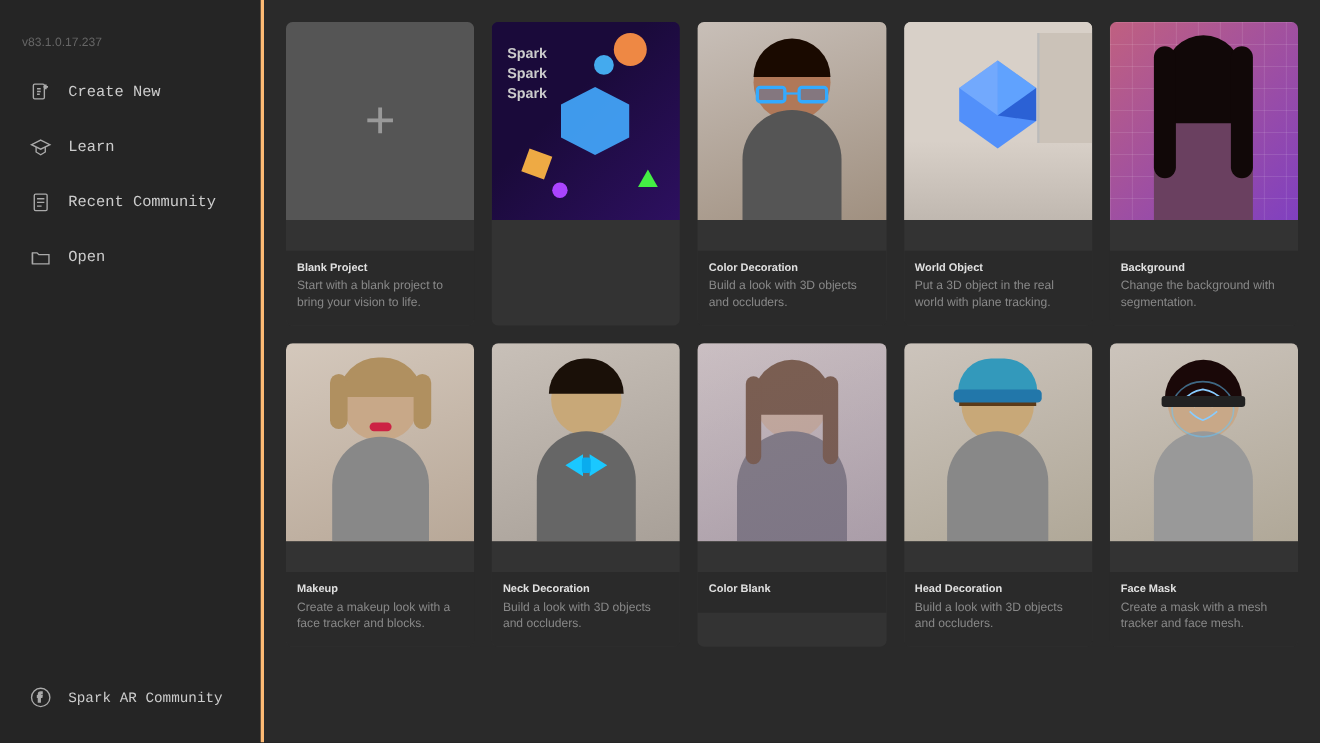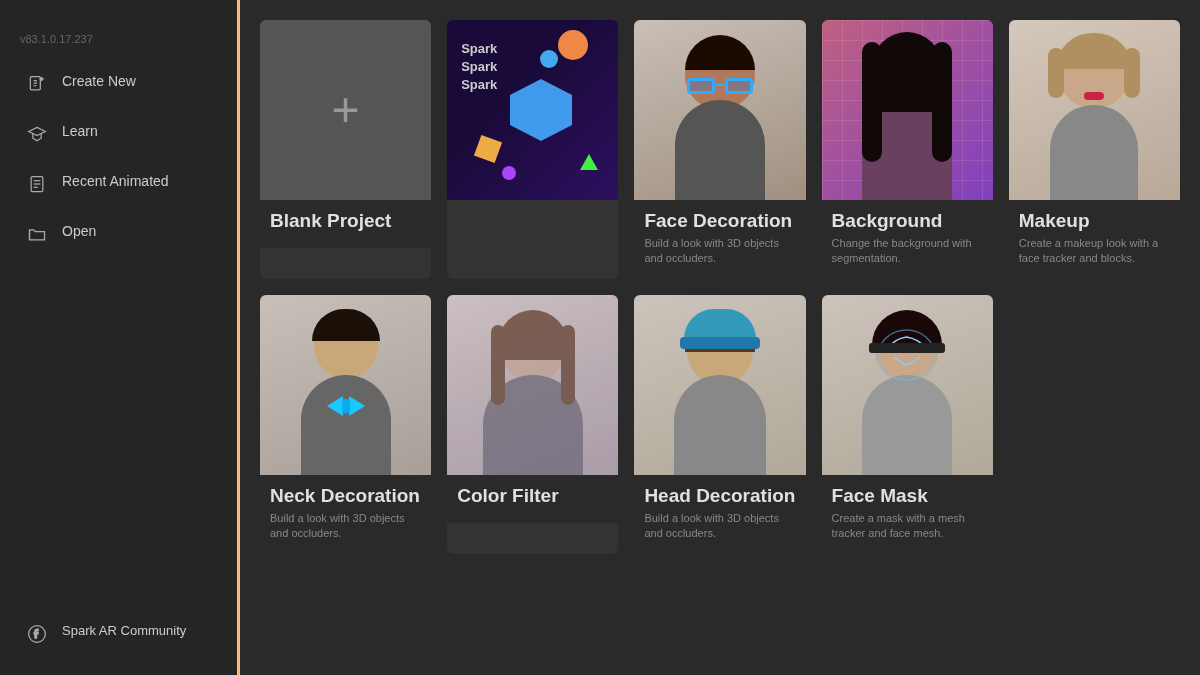--- a/index.html
+++ b/index.html
@@ -23,27 +23,29 @@
       padding-top: 27px;
       border-right: 3px solid #fdba74;
     }
     #sidebar .version {
       font-size: 11px;
       color: #666;
       padding: 6px 20px 14px 20px;
     }
     .nav-item {
       display: flex;
+      align-items: center;
       gap: 14px;
       padding: 13px 20px;
       cursor: pointer;
       color: #ccc;
       font-size: 14px;
       border-radius: 4px;
       margin: 1px 6px;
+      font-family: Liberation Mono, monospace;
     }
     .nav-item .nav-icon {
       width: 22px;
       height: 22px;
       display: flex;
       align-items: center;
       justify-content: center;
       flex-shrink: 0;
     }
     .nav-item .nav-icon svg {
@@ -78,20 +80,21 @@
       gap: 16px;
     }
 
     .template-card {
       background: #333;
       border-radius: 6px;
       overflow: hidden;
       cursor: pointer;
       display: flex;
       flex-direction: column;
+      gap: 28px;
     }
 
     .card-thumb {
       width: 100%;
       height: 180px;
       overflow: hidden;
       position: relative;
       background: #444;
       display: flex;
       align-items: center;
@@ -106,21 +109,21 @@
       font-size: 48px;
       color: #999;
       line-height: 1;
     }
 
     .card-info {
       padding: 10px 10px 12px 10px;
       background: #2a2a2a;
     }
     .card-title {
-      font-size: 19px;
+      font-size: 10px;
       font-weight: 700;
       color: #e0e0e0;
       margin-bottom: 4px;
     }
     .card-desc {
       font-size: 11px;
       color: #888;
       line-height: 1.4;
     }
 
@@ -226,21 +229,21 @@
 
   <div class="nav-item">
     <span class="nav-icon">
       <svg viewBox="0 0 24 24">
           <rect x="5" y="3" width="14" height="18" rx="1.5"></rect>
           <line x1="8" y1="8" x2="16" y2="8"></line>
           <line x1="8" y1="12" x2="16" y2="12"></line>
           <line x1="8" y1="16" x2="13" y2="16"></line>
         </svg>
     </span>
-    <span>Recent Animated</span>
+    <span>Recent Community</span>
   </div>
 
   <div class="nav-item">
     <span class="nav-icon">
       <svg viewBox="0 0 24 24">
           <path d="M3 7h5l2 2h11v10H3V7z"></path>
           <line x1="3" y1="7" x2="3" y2="19"></line>
         </svg>
     </span>
     <span>Open</span>
@@ -263,20 +266,21 @@
 
 <main id="main">
   <div class="templates-grid">
 
     <div class="template-card blank-card">
       <div class="card-thumb">
         <span class="plus-icon">+</span>
       </div>
       <div class="card-info">
         <div class="card-title">Blank Project</div>
+        <div class="card-desc">Start with a blank project to bring your vision to life.</div>
       </div>
     </div>
 
     <div class="template-card">
       <div class="card-thumb thumb-poster">
         <div class="poster-content">
           <div class="poster-text">Spark<br>Spark<br>Spark</div>
 
           <div class="shape-circle" style="width:30px;height:30px;background:#e84;top:10px;right:30px;"></div>
           <div class="shape-circle" style="width:18px;height:18px;background:#4ae;top:30px;right:60px;"></div>
@@ -297,25 +301,44 @@
         <div style="position:absolute;width:90px;height:100px;border-radius:45px 45px 0 0;background:#555;bottom:0;left:50%;transform:translateX(-50%);"></div>
         <div class="glasses">
           <div class="glass-frame glass-left"></div>
           <div class="glass-bridge"></div>
           <div class="glass-frame glass-right"></div>
         </div>
 
         <div style="position:absolute;width:70px;height:35px;border-radius:35px 35px 0 0;background:#1a0a00;top:15px;left:50%;transform:translateX(-50%);"></div>
       </div>
       <div class="card-info">
-        <div class="card-title">Face Decoration</div>
+        <div class="card-title">Color Decoration</div>
         <div class="card-desc">Build a look with 3D objects and occluders.</div>
       </div>
     </div>
 
+    <div class="template-card">
+      <div class="card-thumb thumb-world" style="background:linear-gradient(160deg,#ddd8d0,#c0b8b0);position:relative;">
+
+        <div style="position:absolute;inset:0;background:linear-gradient(180deg,#d8d0c8 60%,#c0b8b0);"></div>
+
+        <div style="position:absolute;top:10px;right:0;width:50px;height:100px;background:rgba(200,190,180,0.8);border-left:2px solid #bbb;"></div>
+
+        <svg style="position:absolute;top:30px;left:50%;transform:translateX(-50%)" width="80" height="90" viewBox="0 0 80 90">
+          <polygon points="40,5 75,30 75,60 40,85 5,60 5,30" fill="#4488ff" opacity="0.9"></polygon>
+          <polygon points="40,5 75,30 40,55" fill="#66aaff" opacity="0.7"></polygon>
+          <polygon points="40,55 75,30 75,60" fill="#2255cc" opacity="0.8"></polygon>
+          <polygon points="40,5 5,30 40,55" fill="#88bbff" opacity="0.6"></polygon>
+        </svg>
+      </div>
+      <div class="card-info">
+        <div class="card-title">World Object</div>
+        <div class="card-desc">Put a 3D object in the real world with plane tracking.</div>
+      </div>
+    </div>
 
     <div class="template-card">
       <div class="card-thumb" style="background:linear-gradient(135deg,#c06080 0%,#8040c0 100%);position:relative;overflow:hidden;">
 
         <div style="position:absolute;inset:0;background-image:linear-gradient(rgba(255,255,255,0.1) 1px,transparent 1px),linear-gradient(90deg,rgba(255,255,255,0.1) 1px,transparent 1px);background-size:20px 20px;"></div>
 
         <div style="position:absolute;width:65px;height:68px;border-radius:50% 50% 45% 45%;background:#8a5878;top:20px;left:50%;transform:translateX(-50%);"></div>
         <div style="position:absolute;width:90px;height:100px;border-radius:45px 45px 0 0;background:#6a4060;bottom:0;left:50%;transform:translateX(-50%);"></div>
 
         <div style="position:absolute;width:70px;height:80px;border-radius:35px 35px 0 0;background:#110808;top:12px;left:50%;transform:translateX(-50%);"></div>
@@ -372,21 +395,21 @@
         <div style="position:absolute;width:65px;height:67px;border-radius:50%;background:#c4a888;top:20px;left:50%;transform:translateX(-50%);"></div>
         <div style="position:absolute;width:100px;height:100px;border-radius:50px 50px 0 0;background:#666;bottom:0;left:50%;transform:translateX(-50%);"></div>
 
         <div style="position:absolute;width:70px;height:50px;border-radius:35px 35px 0 0;background:#5a3a18;top:15px;left:50%;transform:translateX(-50%);"></div>
         <div style="position:absolute;width:14px;height:80px;background:#5a3a18;top:30px;left:calc(50% - 42px);border-radius:7px;"></div>
         <div style="position:absolute;width:14px;height:80px;background:#5a3a18;top:30px;left:calc(50% + 28px);border-radius:7px;"></div>
 
         <div class="color-filter-overlay" style="pointer-events:none;"></div>
       </div>
       <div class="card-info">
-        <div class="card-title">Color Filter</div>
+        <div class="card-title">Color Blank</div>
       </div>
     </div>
 
     <div class="template-card">
       <div class="card-thumb" style="background:linear-gradient(160deg,#ccc4bc,#b0a898);position:relative;overflow:hidden;">
 
         <div style="position:absolute;width:66px;height:68px;border-radius:50%;background:#c8a878;top:22px;left:50%;transform:translateX(-50%);"></div>
         <div style="position:absolute;width:92px;height:100px;border-radius:46px 46px 0 0;background:#888;bottom:0;left:50%;transform:translateX(-50%);"></div>
 
         <div style="position:absolute;width:70px;height:40px;border-radius:35px 35px 0 0;background:#5a3a18;top:17px;left:50%;transform:translateX(-50%);"></div>

